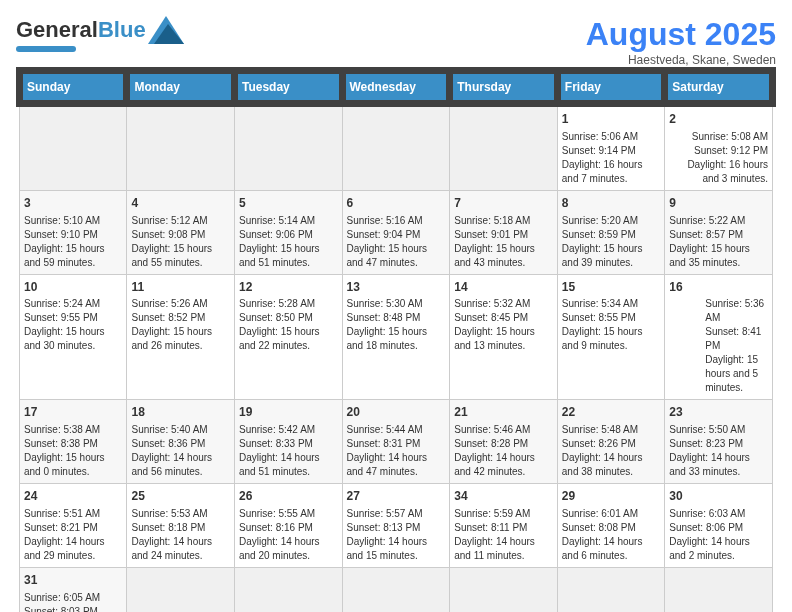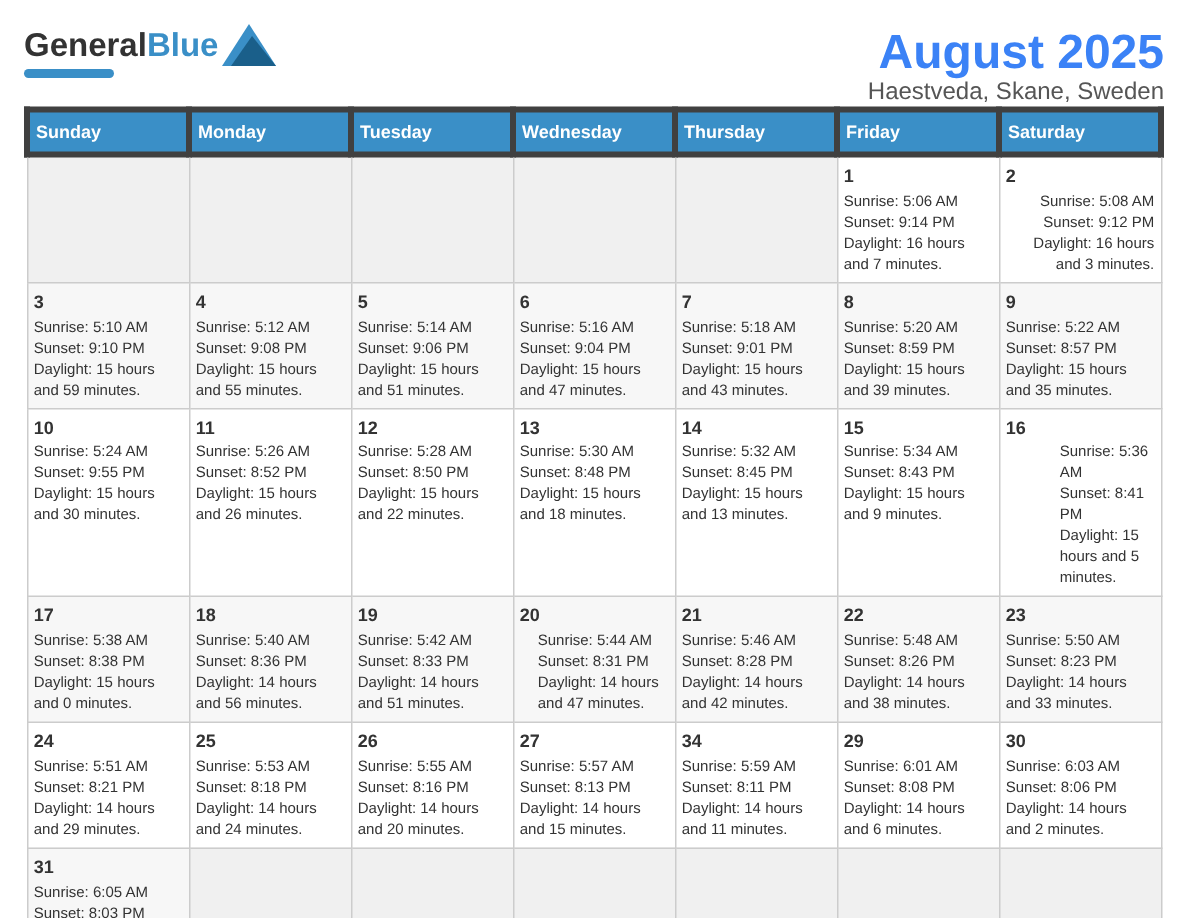--- a/index.html
+++ b/index.html
@@ -36,37 +36,37 @@
     }
     .title-block {
       text-align: right;
     }
     .title-block h1 {
       font-size: 32px;
       color: #3b82f6;
       font-weight: bold;
     }
     .title-block h2 {
-      font-size: 16px;
+      font-size: 12px;
       color: #555;
       font-weight: normal;
     }
     table {
       width: 100%;
       border-collapse: collapse;
       font-size: 11px;
     }
     thead tr th {
       background: #3a8fc7;
       color: #fff;
       padding: 6px 4px;
       text-align: left;
       font-size: 12px;
       font-weight: bold;
-      border: 4px solid #404040;
+      border: 7px solid #404040;
     }
     tbody tr td {
       border: 1px solid #ccc;
       vertical-align: top;
       padding: 4px;
       min-height: 80px;
       width: 108px;
       color: #333;
       line-height: 1.4;
     }
@@ -207,21 +207,21 @@
         </td>
         <td>
           <span class="day-num">14</span>
           <div class="cell-content" style="white-space: pre-line;">Sunrise: 5:32 AM
 Sunset: 8:45 PM
 Daylight: 15 hours and 13 minutes.</div>
         </td>
         <td>
           <span class="day-num">15</span>
           <div class="cell-content" style="white-space: pre-line;">Sunrise: 5:34 AM
-Sunset: 8:43 PM
+Sunset: 8:55 PM
 Daylight: 15 hours and 9 minutes.</div>
         </td>
         <td>
           <span class="day-num">16</span>
           <div class="cell-content" style="white-space: pre-line; margin-left: 36px;">Sunrise: 5:36 AM
 Sunset: 8:41 PM
 Daylight: 15 hours and 5 minutes.</div>
         </td>
       </tr>
       <tr>
@@ -238,21 +238,21 @@
 Daylight: 14 hours and 56 minutes.</div>
         </td>
         <td>
           <span class="day-num">19</span>
           <div class="cell-content" style="white-space: pre-line;">Sunrise: 5:42 AM
 Sunset: 8:33 PM
 Daylight: 14 hours and 51 minutes.</div>
         </td>
         <td>
           <span class="day-num">20</span>
-          <div class="cell-content" style="white-space: pre-line; margin-left: 12px;">Sunrise: 5:44 AM
+          <div class="cell-content" style="white-space: pre-line;">Sunrise: 5:44 AM
 Sunset: 8:31 PM
 Daylight: 14 hours and 47 minutes.</div>
         </td>
         <td>
           <span class="day-num">21</span>
           <div class="cell-content" style="white-space: pre-line;">Sunrise: 5:46 AM
 Sunset: 8:28 PM
 Daylight: 14 hours and 42 minutes.</div>
         </td>
         <td>

